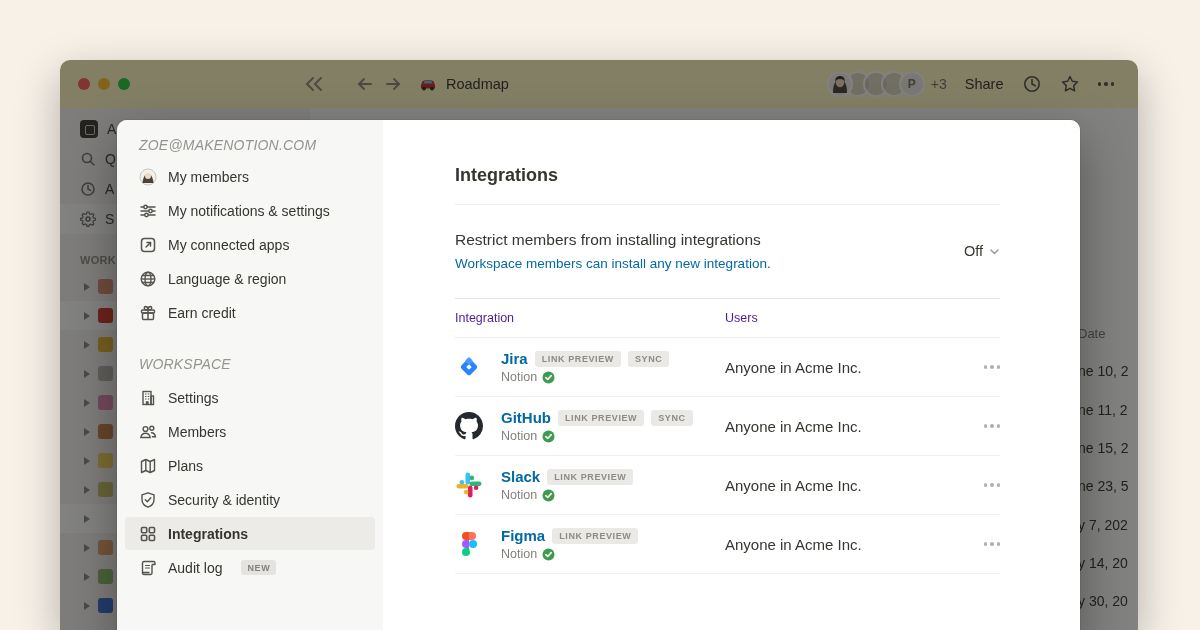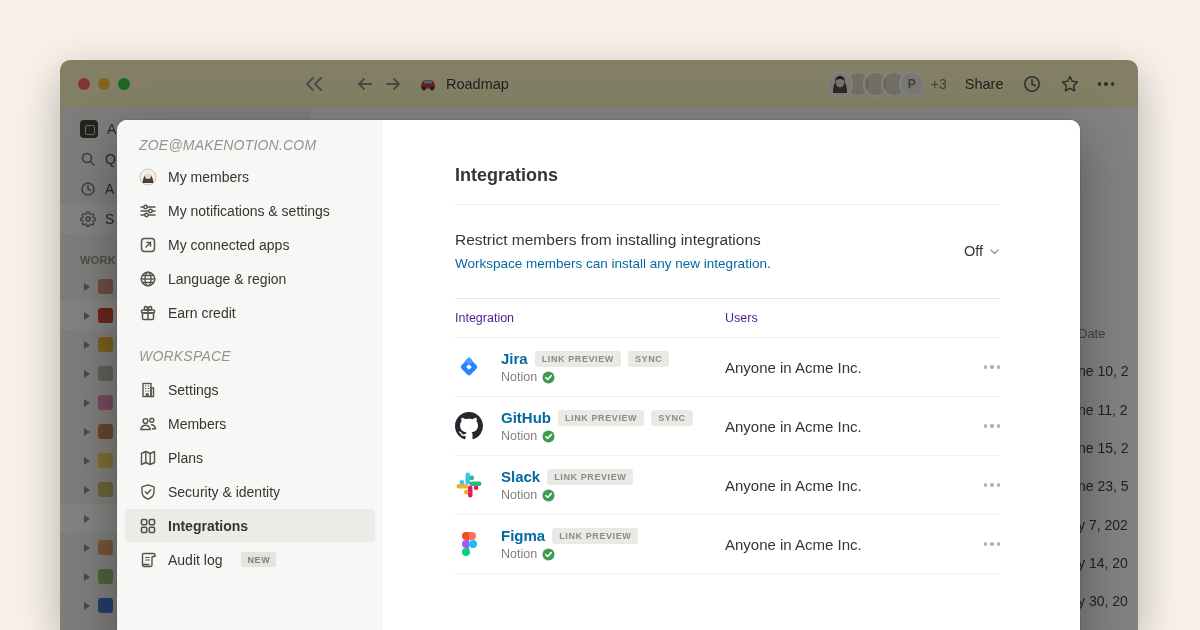--- a/index.html
+++ b/index.html
@@ -59,21 +59,21 @@
   
   .dim { position:absolute; left:0; top:0; right:0; bottom:0; background:rgba(16,16,14,.52); }
 
   
   .modal { position:absolute; left:57px; top:60px; width:963px; bottom:-20px;
     border-radius:10px; overflow:hidden; display:flex;
     background:#fff; box-shadow:0 0 0 1px rgba(0,0,0,.06), 0 18px 50px rgba(0,0,0,.35); }
   .m-side { width:266px; background:#F7F7F5; padding:18px 8px 0; flex:0 0 auto; }
   .m-sec-head { font-size:14px; font-weight:500; letter-spacing:.2px; color:#95938D;
     padding:0 14px; height:14px; line-height:14px; margin-bottom:8px;font-style:italic; }
-  .m-sec-head.ws { margin-top:20px; margin-bottom:10px; }
+  .m-sec-head.ws { margin-top:28px; margin-bottom:10px; }
   .m-item { height:33px; margin-bottom:1px; display:flex; align-items:center; gap:11px;
     padding:0 14px; border-radius:4px; font-size:14px; color:#37352F; cursor:pointer; }
   .m-item.active { background:#ECEBE8; font-weight:700; }
   .m-ic { width:18px; height:18px; color:#55534C; flex:0 0 auto; display:flex; align-items:center; }
   .new-badge { margin-left:8px; font-size:9px; font-weight:700; letter-spacing:.6px; color:#82807A;
     background:#E4E3DF; border-radius:3px; padding:2.5px 6px; }
 
   .m-content { flex:1; background:#fff; padding:42px 80px 0 72px; }
   .c-title { font-size:18px; line-height:26px; font-weight:700; color:#37352F; margin-bottom:16px; }
   .divider { height:1px; background:rgba(55,53,47,.09); }

